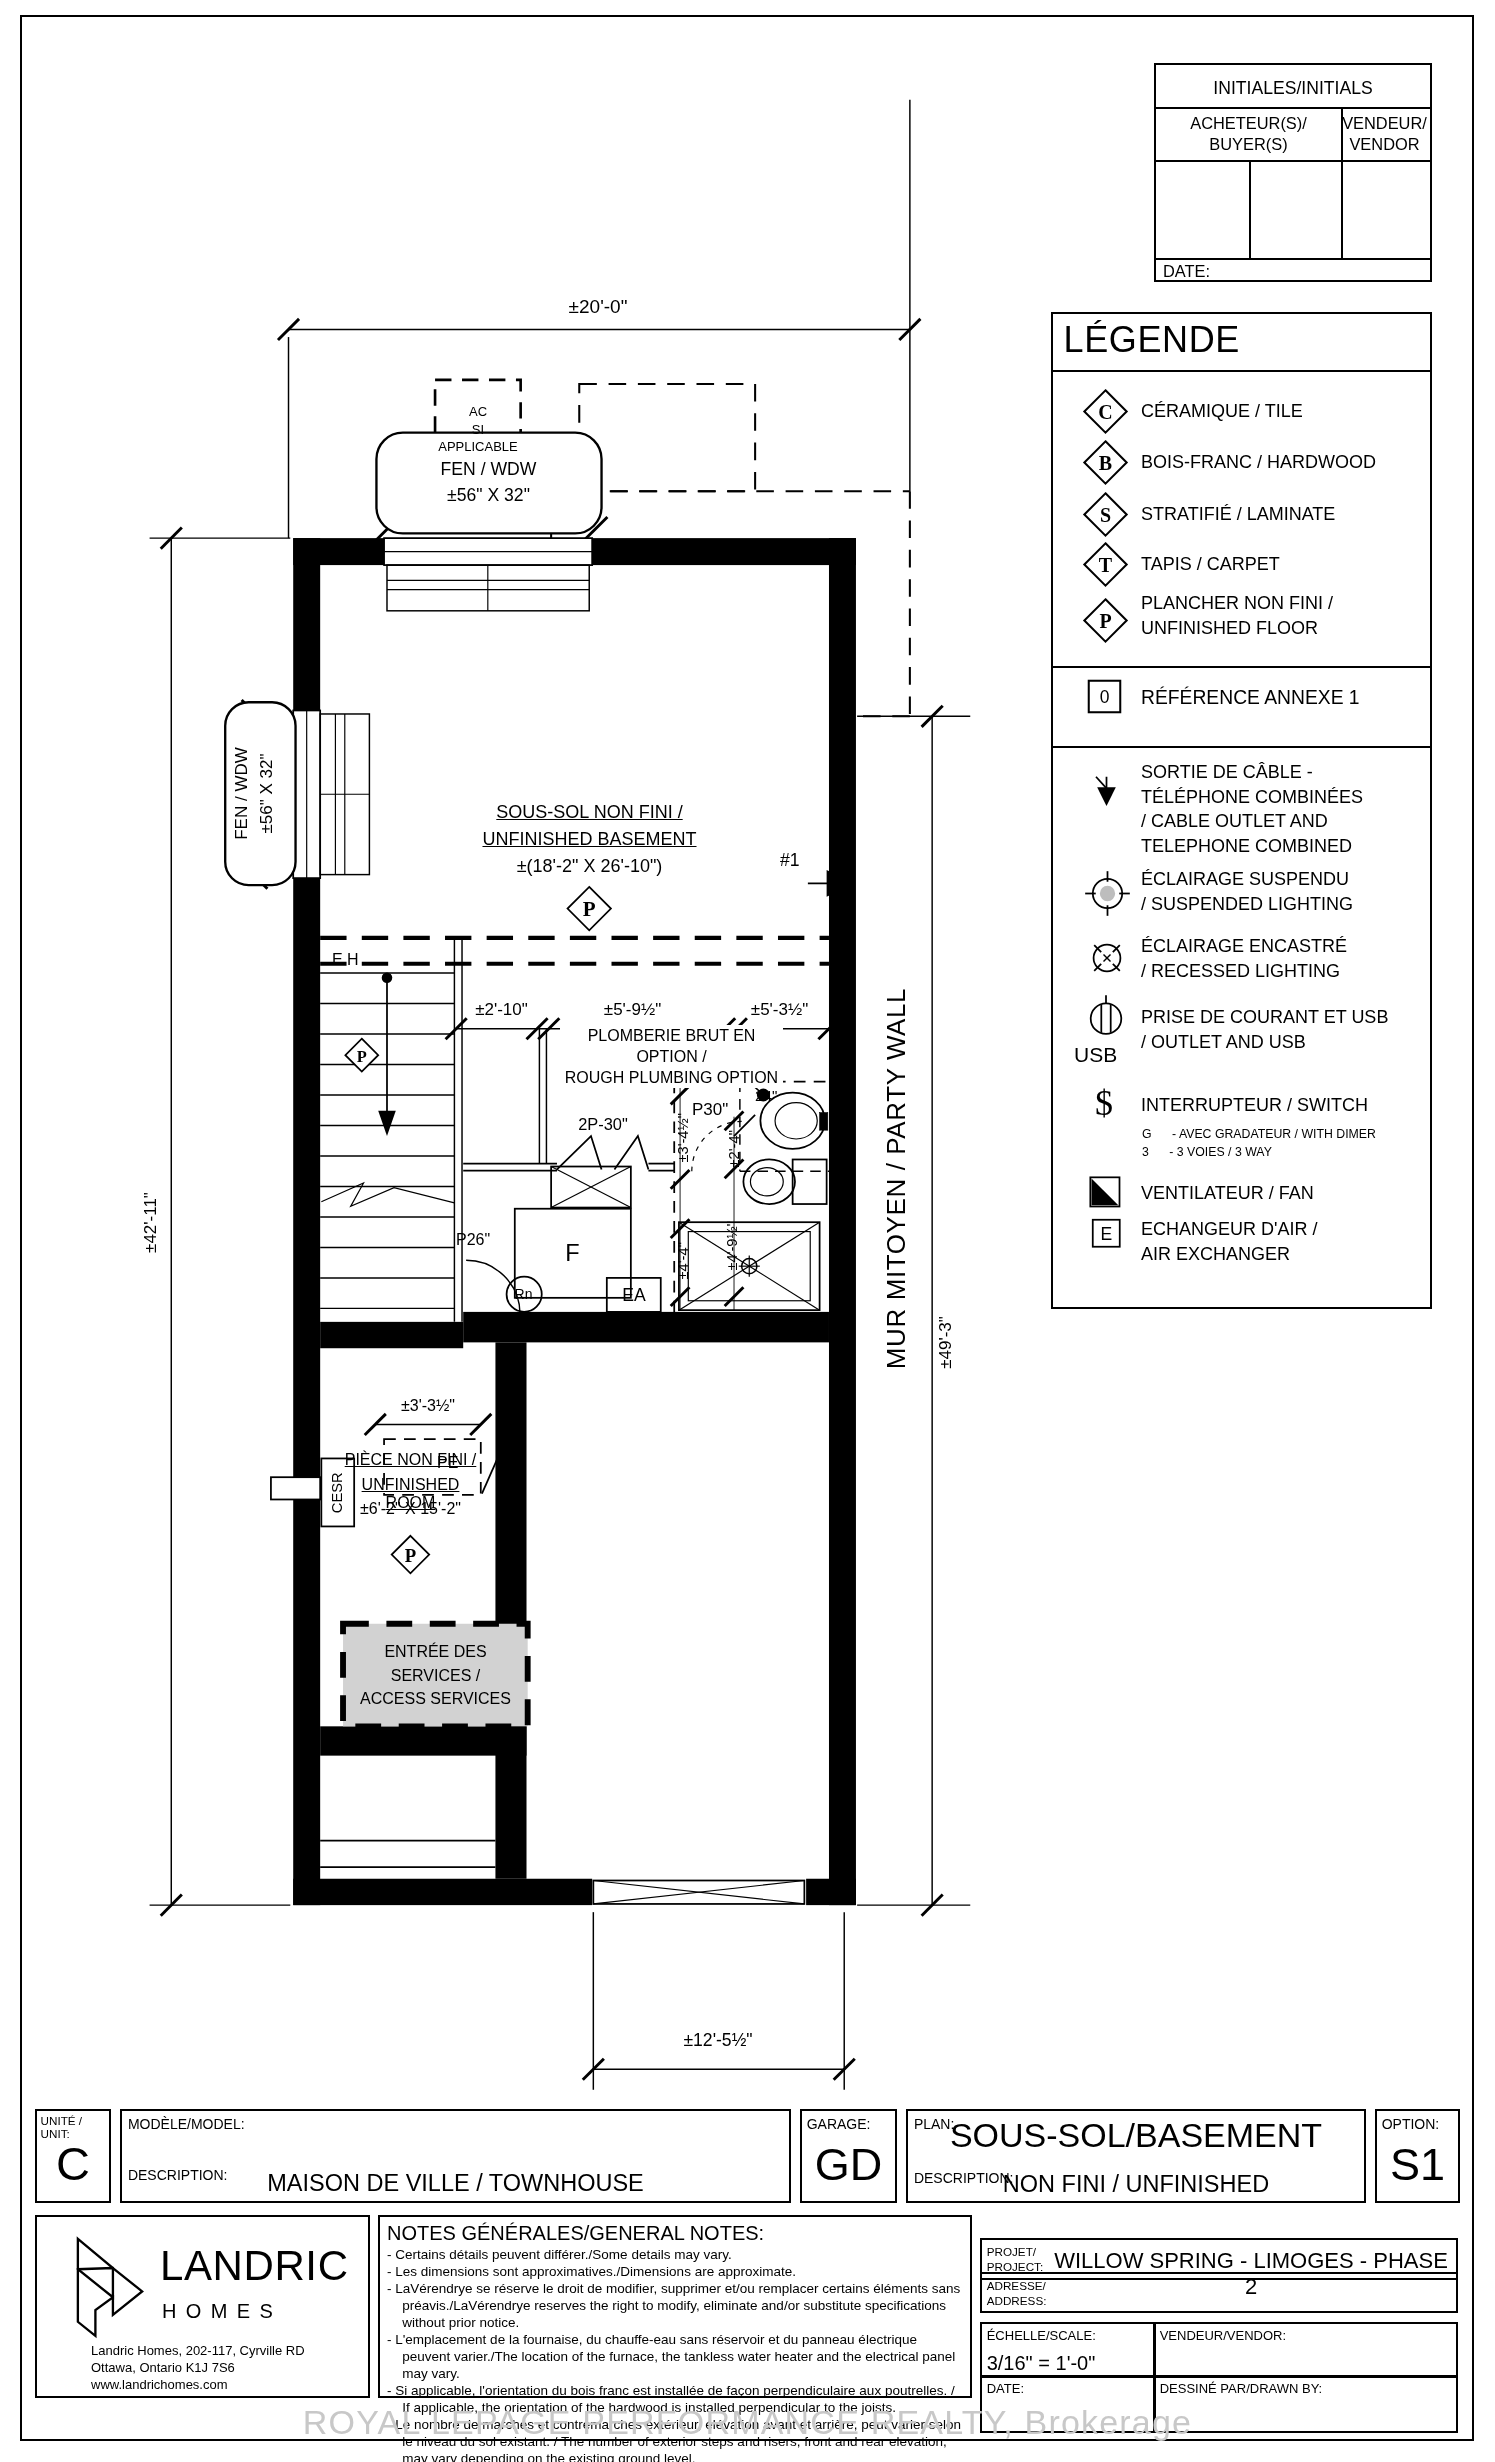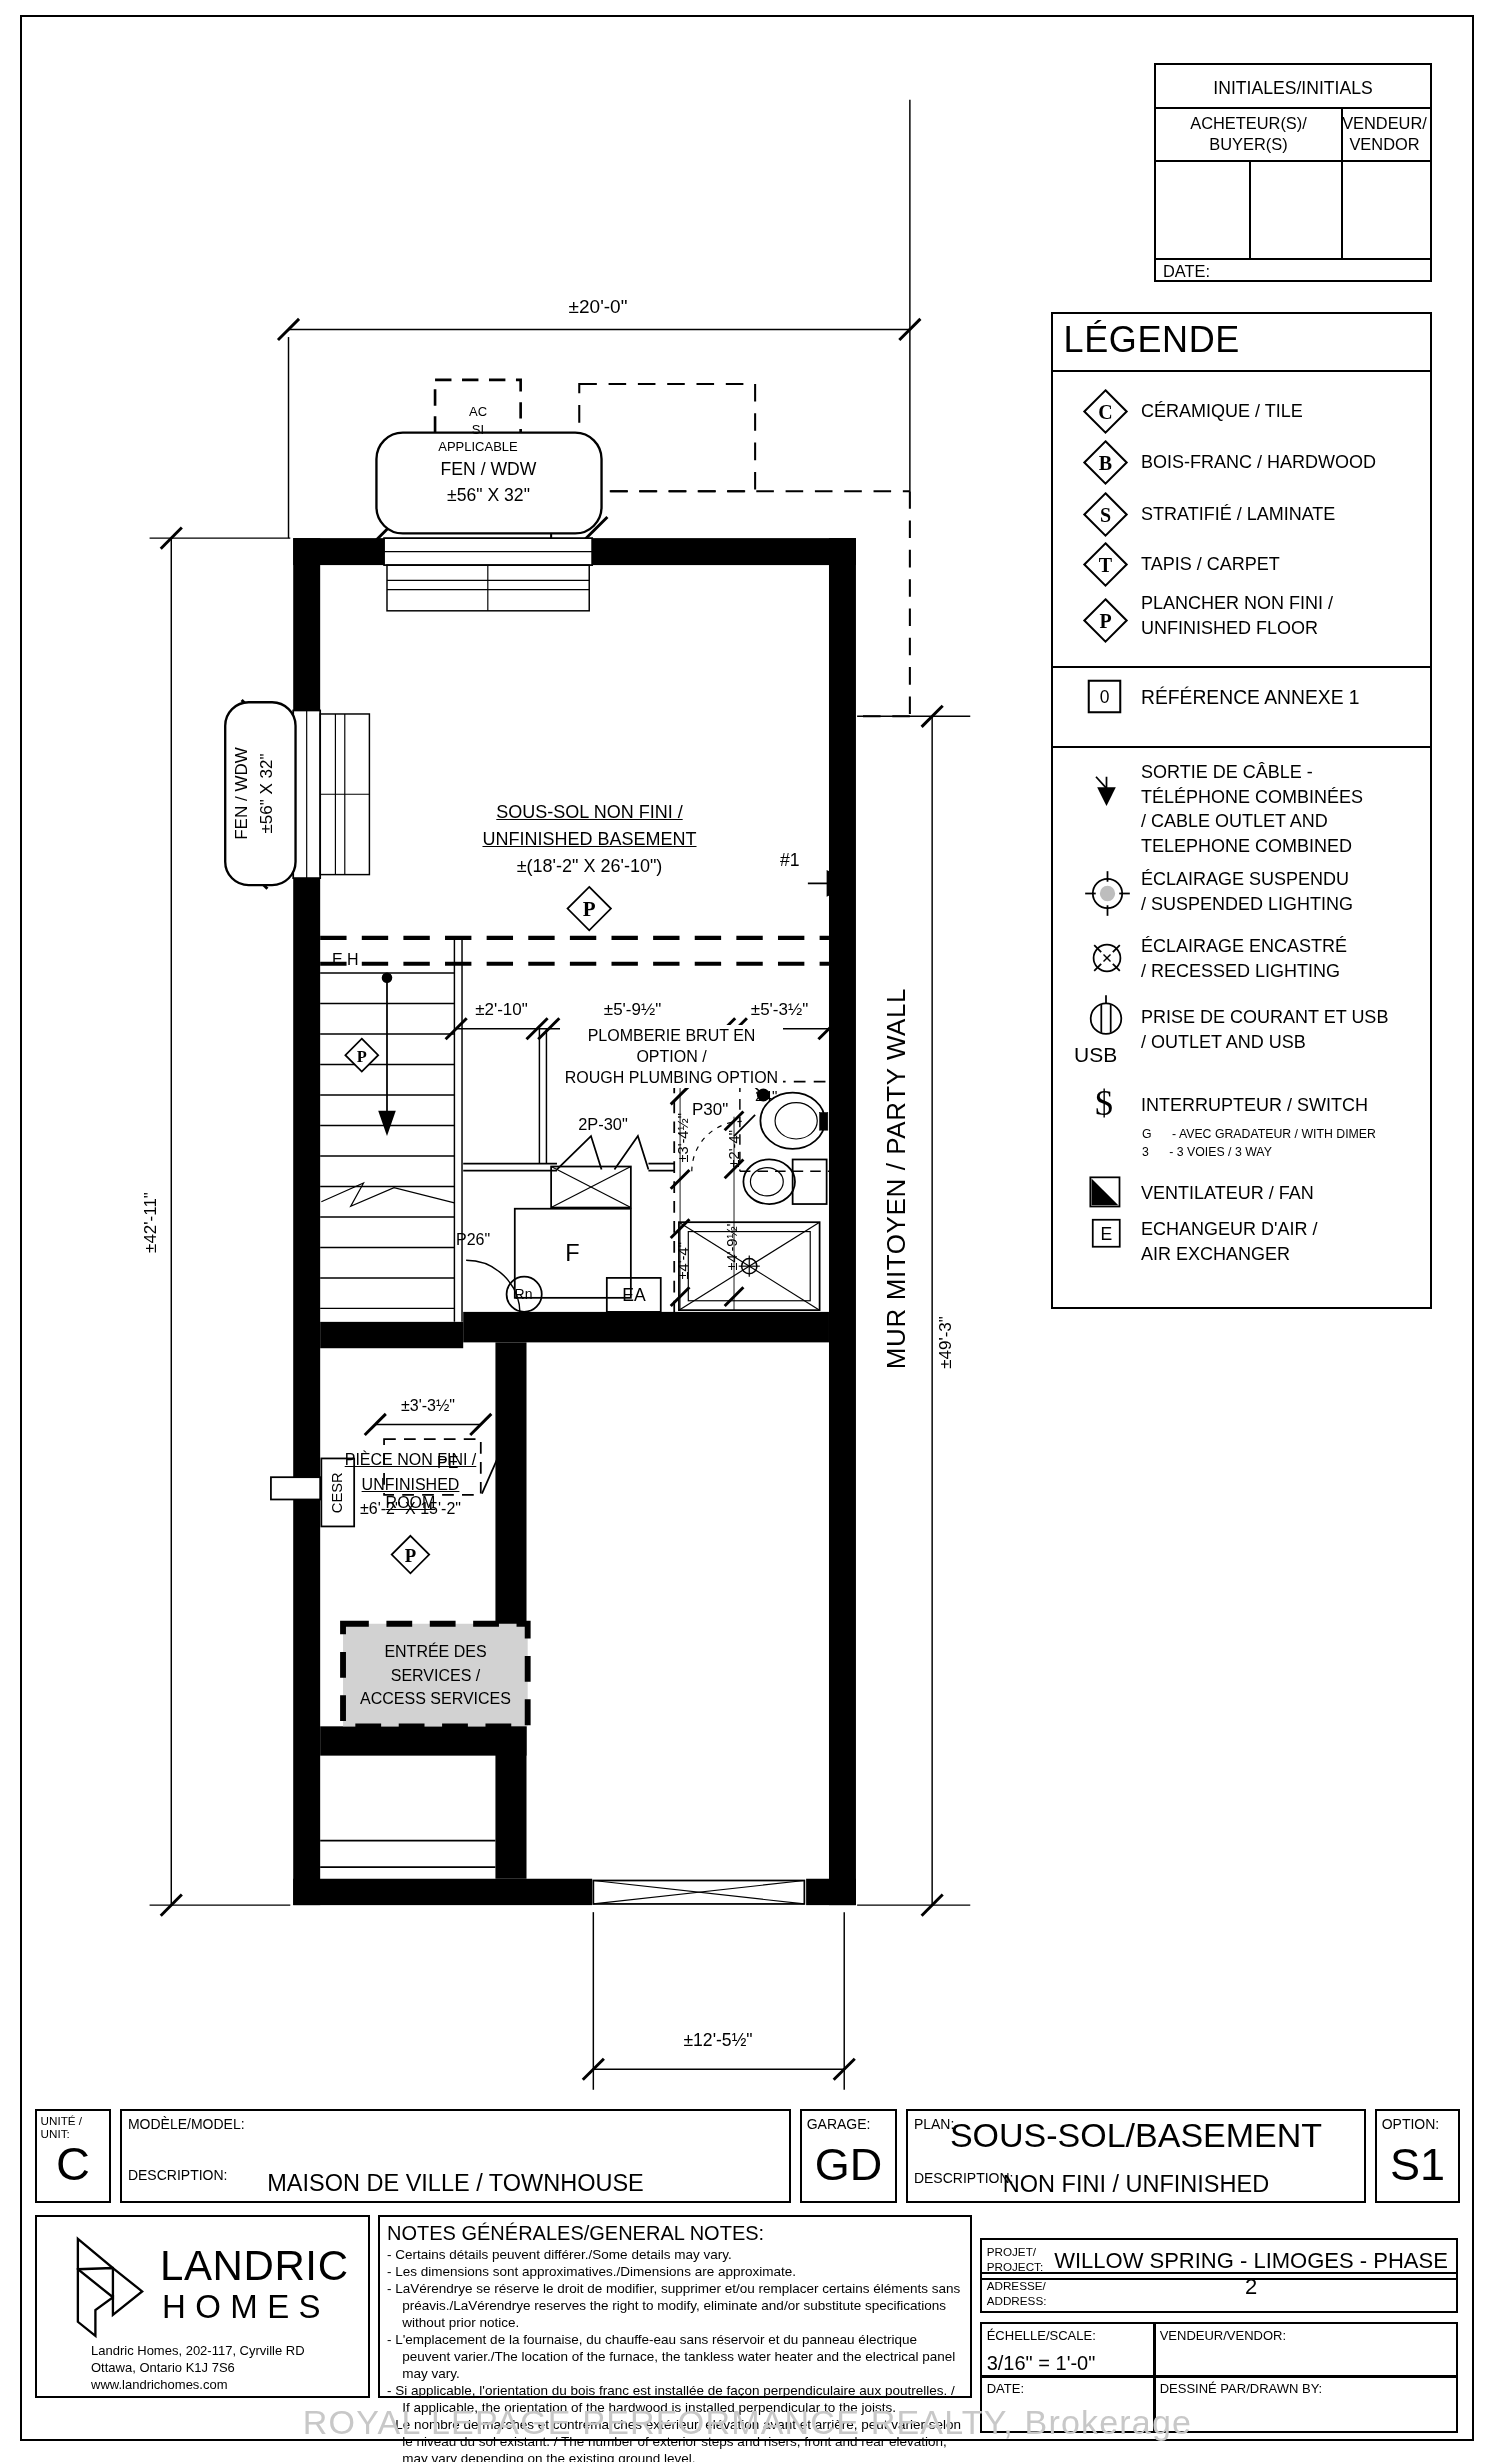--- a/index.html
+++ b/index.html
@@ -434,21 +434,21 @@
     <div class="abs" style="left:4.7px;top:4.7px;font-size:14px;">OPTION:</div>
     <div class="abs ctr" style="left:0;top:28px;width:100%;font-size:45px;">S1</div>
   </div>
 
   <div class="abs bord5" style="left:35px;top:2215px;width:335px;height:183px;padding-left:36px;">
     <svg class="abs" style="left:35px;top:16.4px;" width="76" height="111" viewBox="0 0 130 190">
       <polygon points="10,10 70,60 70,110 10,62" fill="none" stroke="#000" stroke-width="4"></polygon>
       <polygon points="70,60 120,100 70,140 70,110 40,132 40,176 10,152 10,62" fill="none" stroke="#000" stroke-width="4"></polygon>
     </svg>
     <div class="abs" style="left:123px;top:24.6px;font-size:42px;letter-spacing:0.6px;">LANDRIC</div>
-    <div class="abs" style="left:125px;top:71px;font-size:33px;letter-spacing:9.4px;">HOMES</div>
+    <div class="abs" style="left:125px;top:83px;font-size:20px;letter-spacing:9.4px;">HOMES</div>
     <div class="abs pre" style="left:54px;top:125px;font-size:13px;line-height:17px;">Landric Homes, 202-117, Cyrville RD
 Ottawa, Ontario K1J 7S6
 www.landrichomes.com</div>
   </div>
 
   <div class="abs bord5" style="left:378px;top:2215px;width:594px;height:183px;padding:4.7px 7px;">
     <div style="font-size:20px;margin-bottom:1.2px;">NOTES GÉNÉRALES/GENERAL NOTES:</div>
     <div class="noteitem">- Certains détails peuvent différer./Some details may vary.</div>
     <div class="noteitem">- Les dimensions sont approximatives./Dimensions are approximate.</div>
     <div class="noteitem">- LaVérendrye se réserve le droit de modifier, supprimer et/ou remplacer certains éléments sans préavis./LaVérendrye reserves the right to modify, eliminate and/or substitute specifications without prior notice.</div>

